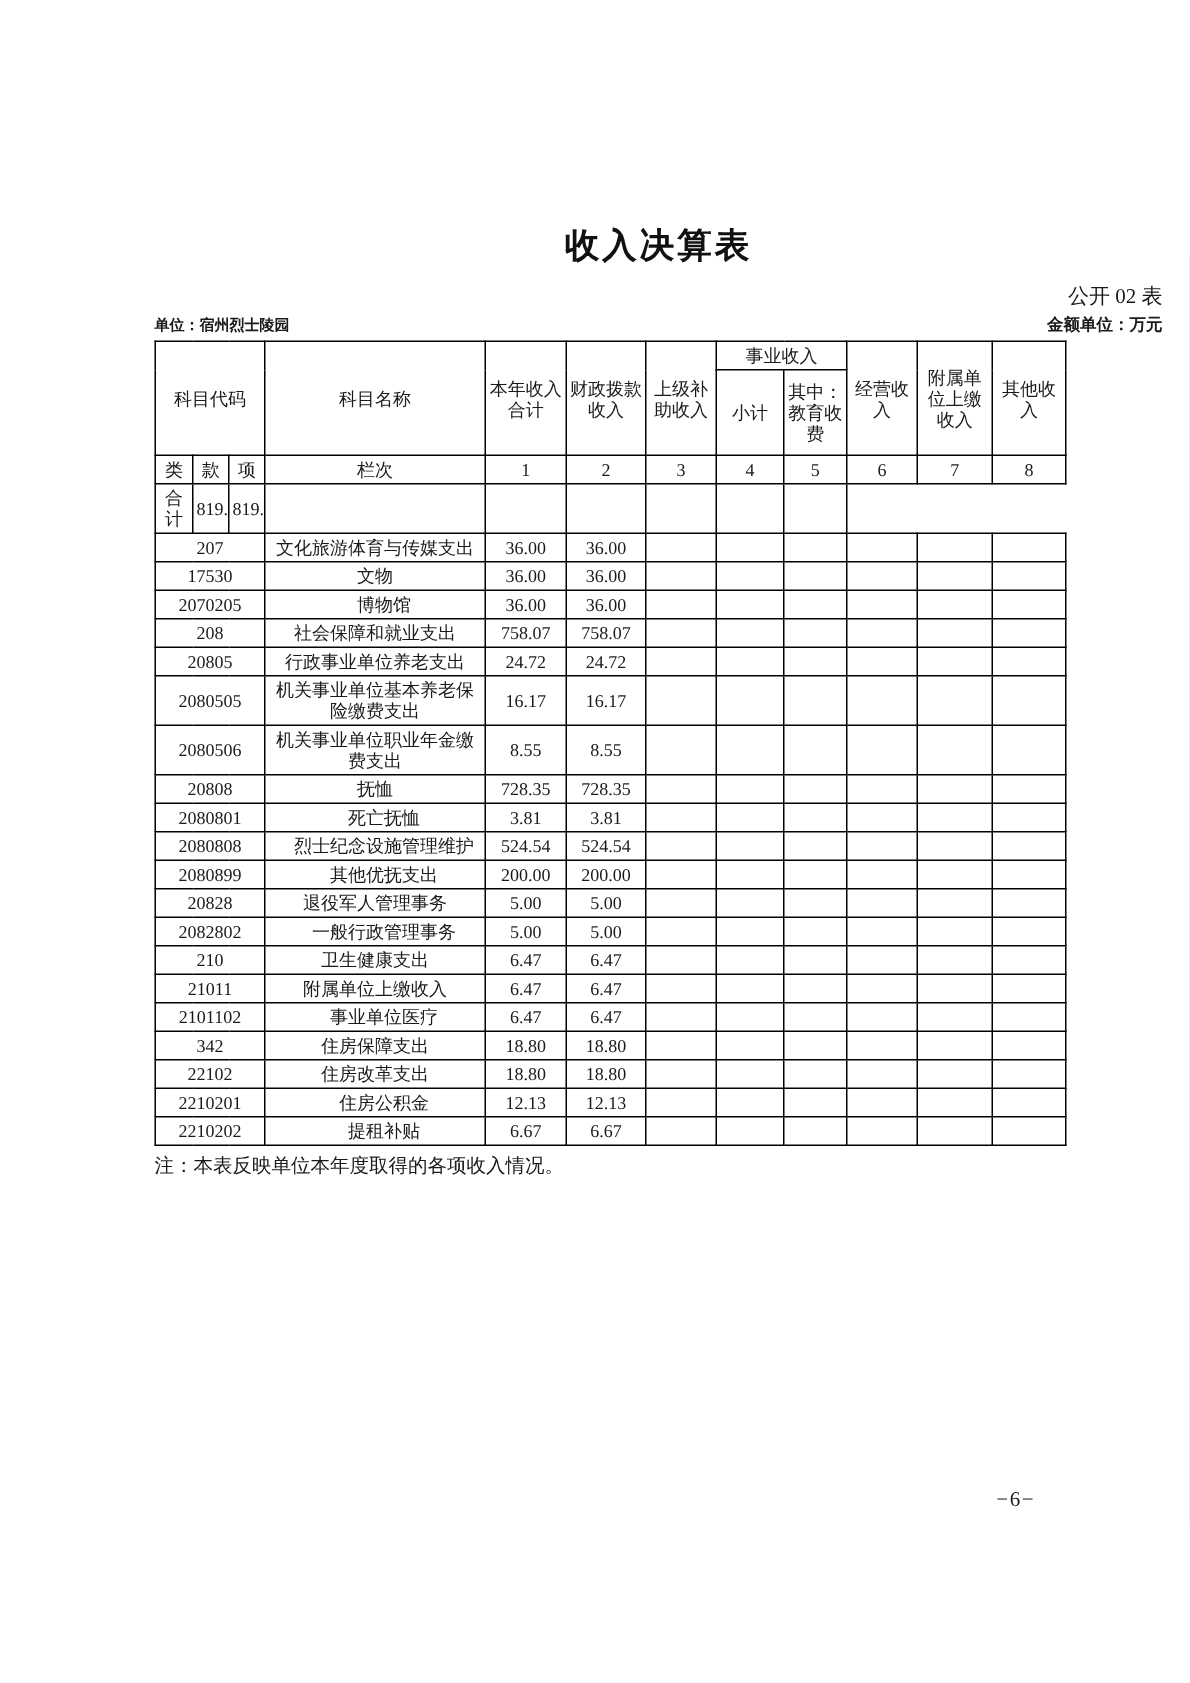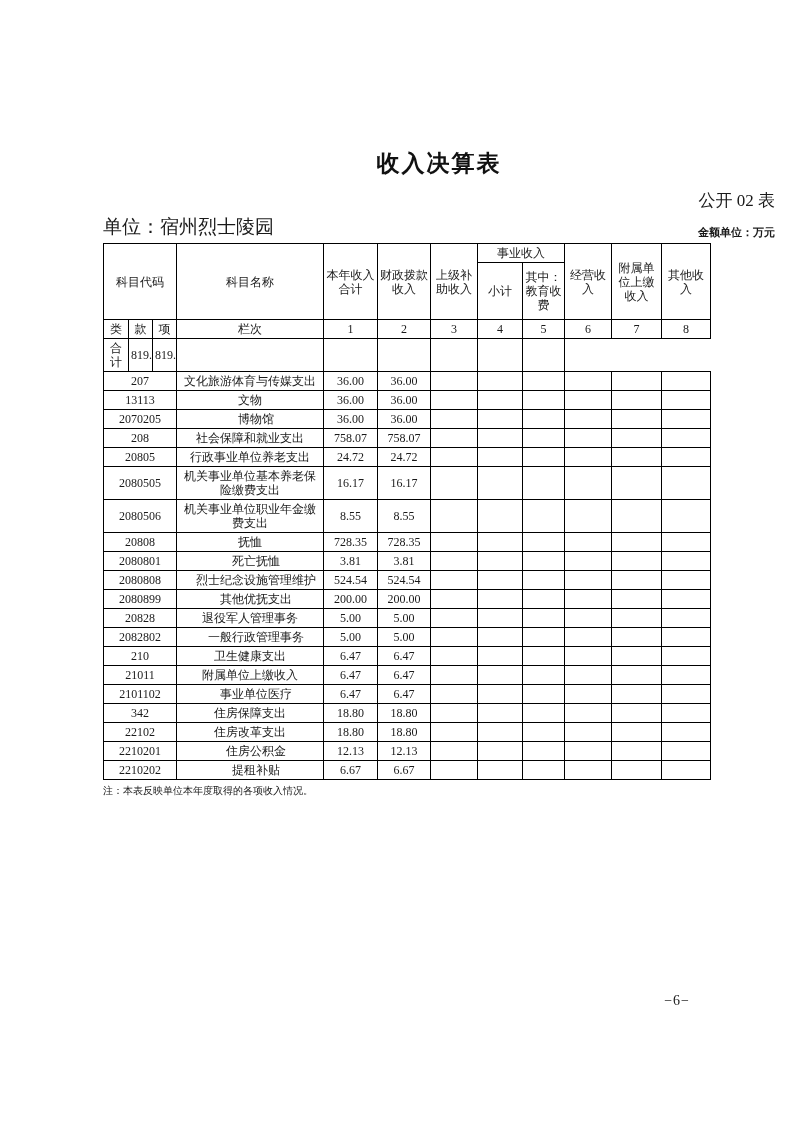--- a/index.html
+++ b/index.html
@@ -18,29 +18,29 @@
     text-align:center;
     font-family:"Liberation Sans","DejaVu Sans",sans-serif;
     font-weight:700;
     font-size:23px;
     letter-spacing:2px;
     color:#111;
   }
   .doc-label{
     margin-top:10px;
     text-align:right;
-    font-size:17px;
+    font-size:14px;
   }
   .meta-row{
     margin-top:2px;
     display:flex;
     justify-content:space-between;
     align-items:flex-end;
   }
-  .meta-unit{font-size:19px;}
+  .meta-unit{font-size:10px;font-weight:bold;}
   .meta-amount{font-size:11px;font-weight:bold;}
   table.report{
     margin-top:3px;
     border-collapse:collapse;
     table-layout:fixed;
     width:607px;
     font-size:12px;
   }
   table.report th, table.report td{
     border:1px solid #000;
@@ -66,21 +66,21 @@
     padding-right:20px;
   }
   td.name.indent{text-indent:12px;text-align:center;}
   td.name.center{text-align:center;padding-right:2px;text-indent:0;margin-top:32px;}
   td.num{
     text-align:right;
     padding-right:4px;
   }
   .note{
     margin-top:4px;
-    font-size:10px;
+    font-size:13px;
     text-align:left;
   }
   .page-number{
     position:absolute;
     right:103px;
     top:993px;
     font-size:14px;
     letter-spacing:1px;
   }
 </style>
@@ -163,21 +163,21 @@
             <td class="num">36.00</td>
             <td class="num">36.00</td>
             <td class="num"></td>
             <td class="num"></td>
             <td class="num"></td>
             <td class="num"></td>
             <td class="num"></td>
             <td class="num"></td>
           </tr>
           <tr>
-            <td colspan="3" class="code">13113</td>
+            <td colspan="3" class="code">17530</td>
             <td class="name">文物</td>
             <td class="num">36.00</td>
             <td class="num">36.00</td>
             <td class="num"></td>
             <td class="num"></td>
             <td class="num"></td>
             <td class="num"></td>
             <td class="num"></td>
             <td class="num"></td>
           </tr>

